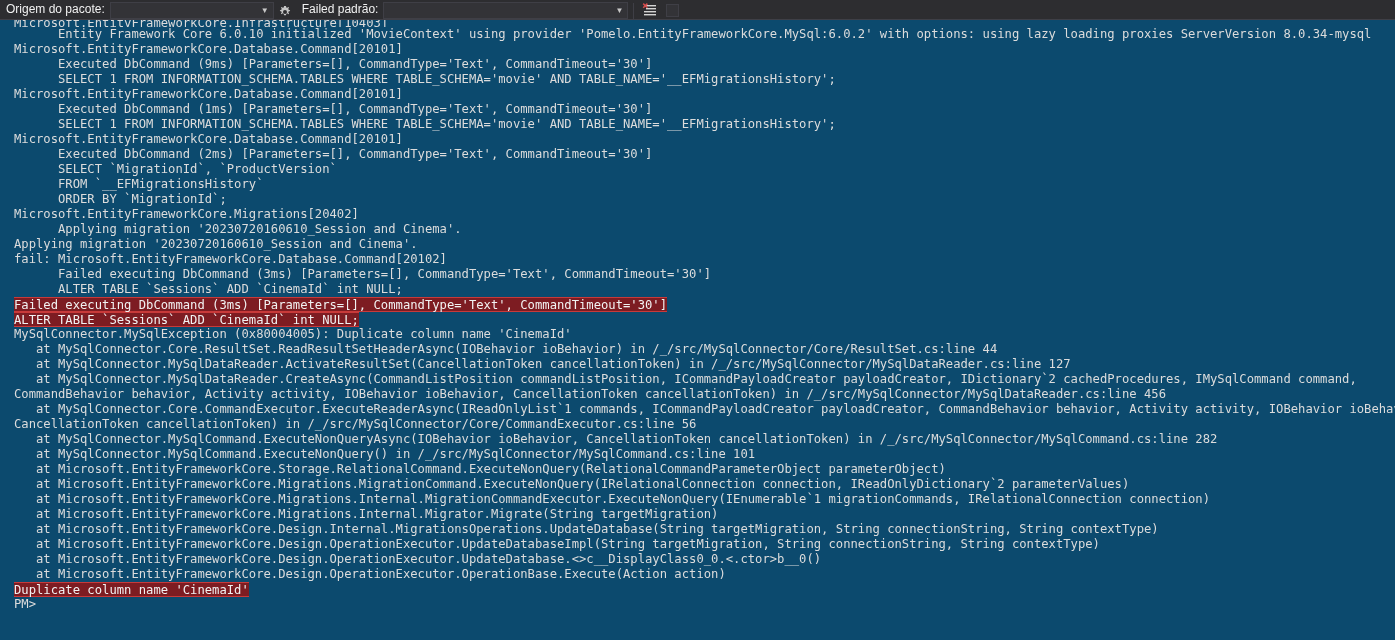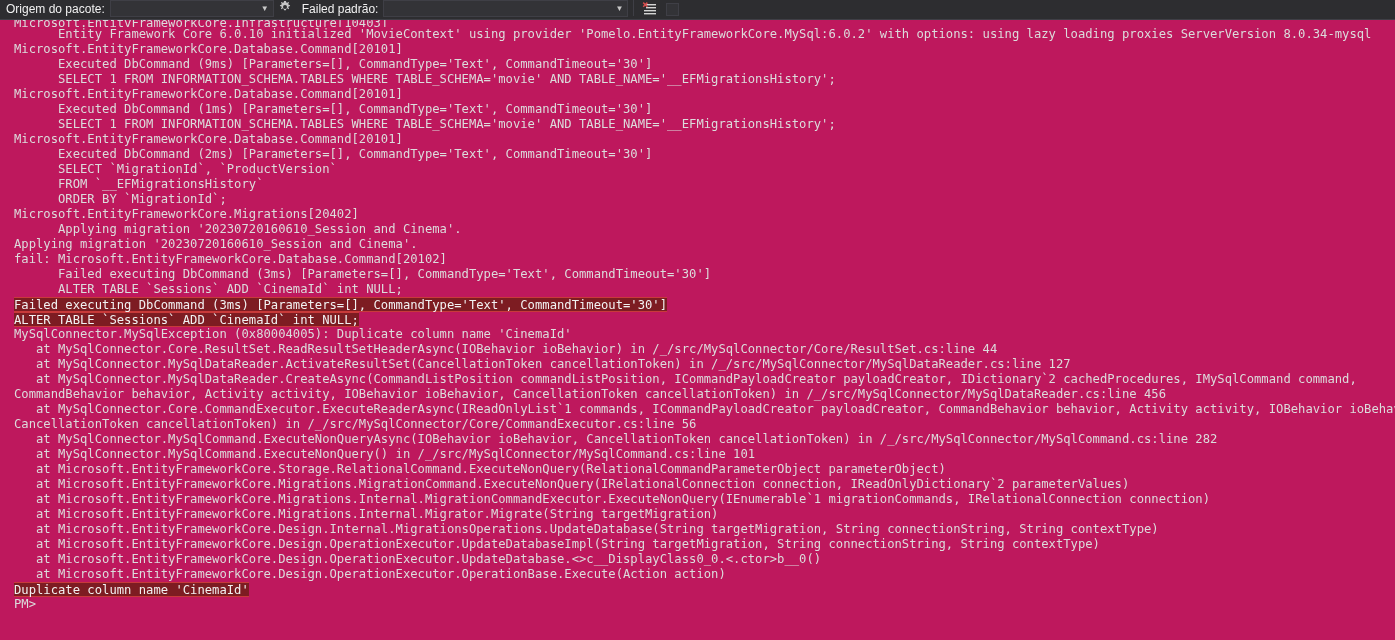--- a/index.html
+++ b/index.html
@@ -12,21 +12,21 @@
   }
   body {
     font-family: "DejaVu Sans Mono", monospace;
   }
 
   
   #toolbar {
     height: 20px;
     background: #2d2d30;
     display: flex;
-    align-items: flex-start;
+    align-items: flex-end;
     font-family: "Liberation Sans", sans-serif;
     font-size: 12px;
     color: #f1f1f1;
     padding: 0;
     box-sizing: border-box;
     border-bottom: 1px solid #3f3f46;
   }
   .tb-label {
     padding: 0 5px 0 6px;
     white-space: nowrap;
@@ -92,21 +92,21 @@
     box-sizing: border-box;
   }
 
   
   #console {
     position: absolute;
     top: 20px;
     left: 0;
     width: 1395px;
     height: 620px;
-    background: #be185d;
+    background: #0c4a6e;
     color: #dcdcdc;
     font-family: "DejaVu Sans Mono", monospace;
     font-size: 12.2px;
     line-height: 15px;
     overflow: hidden;
     white-space: pre;
     padding: 0;
     box-sizing: border-box;
   }
   .cline {

